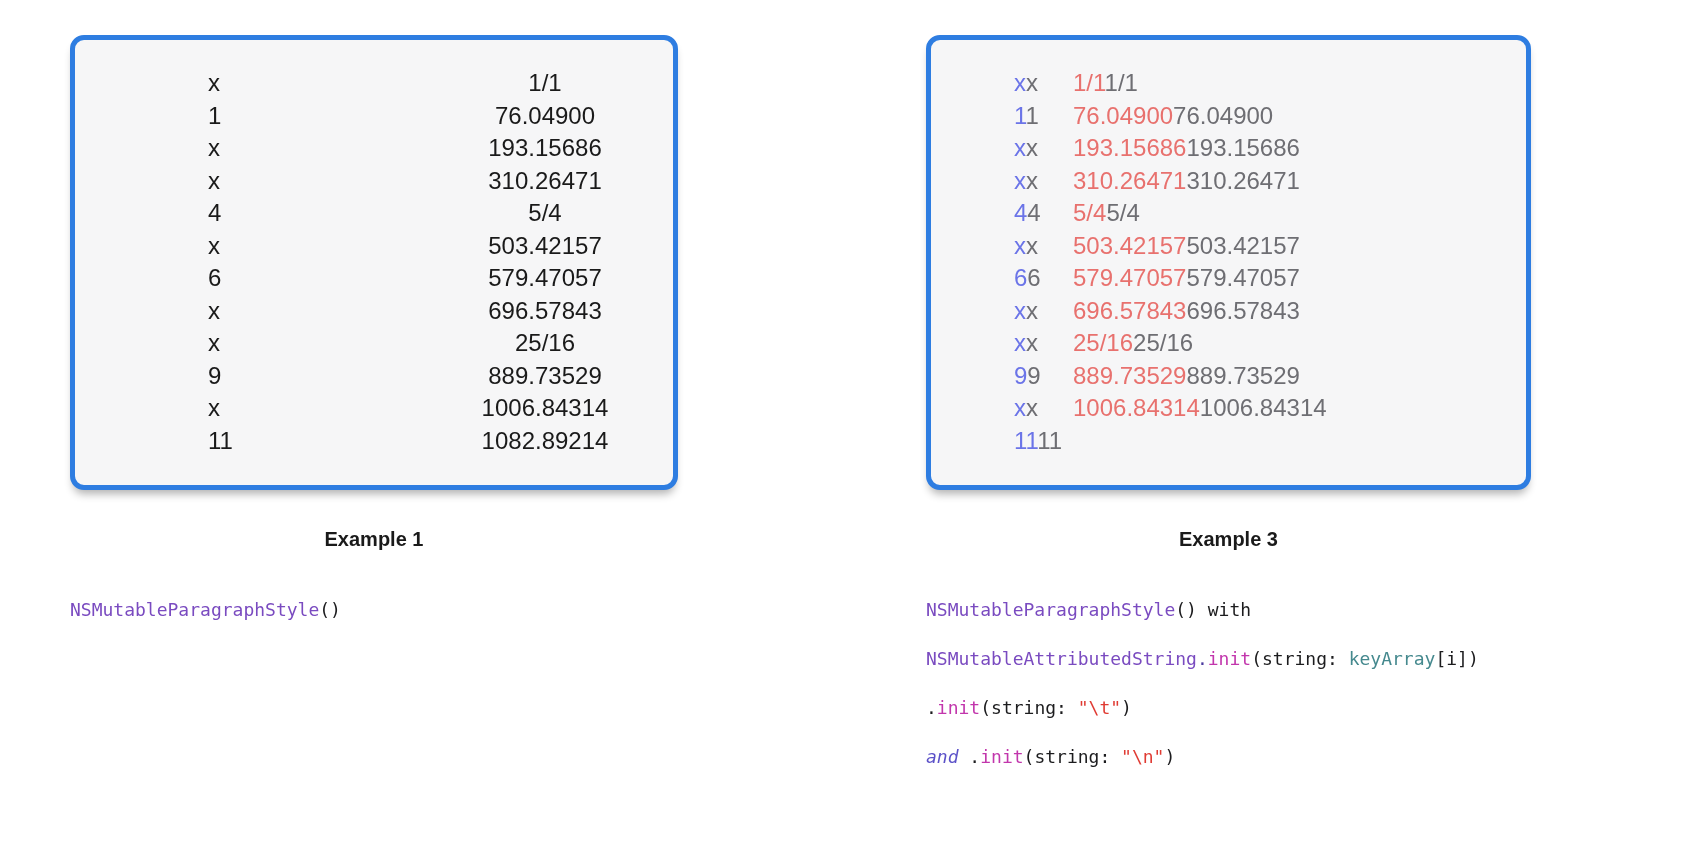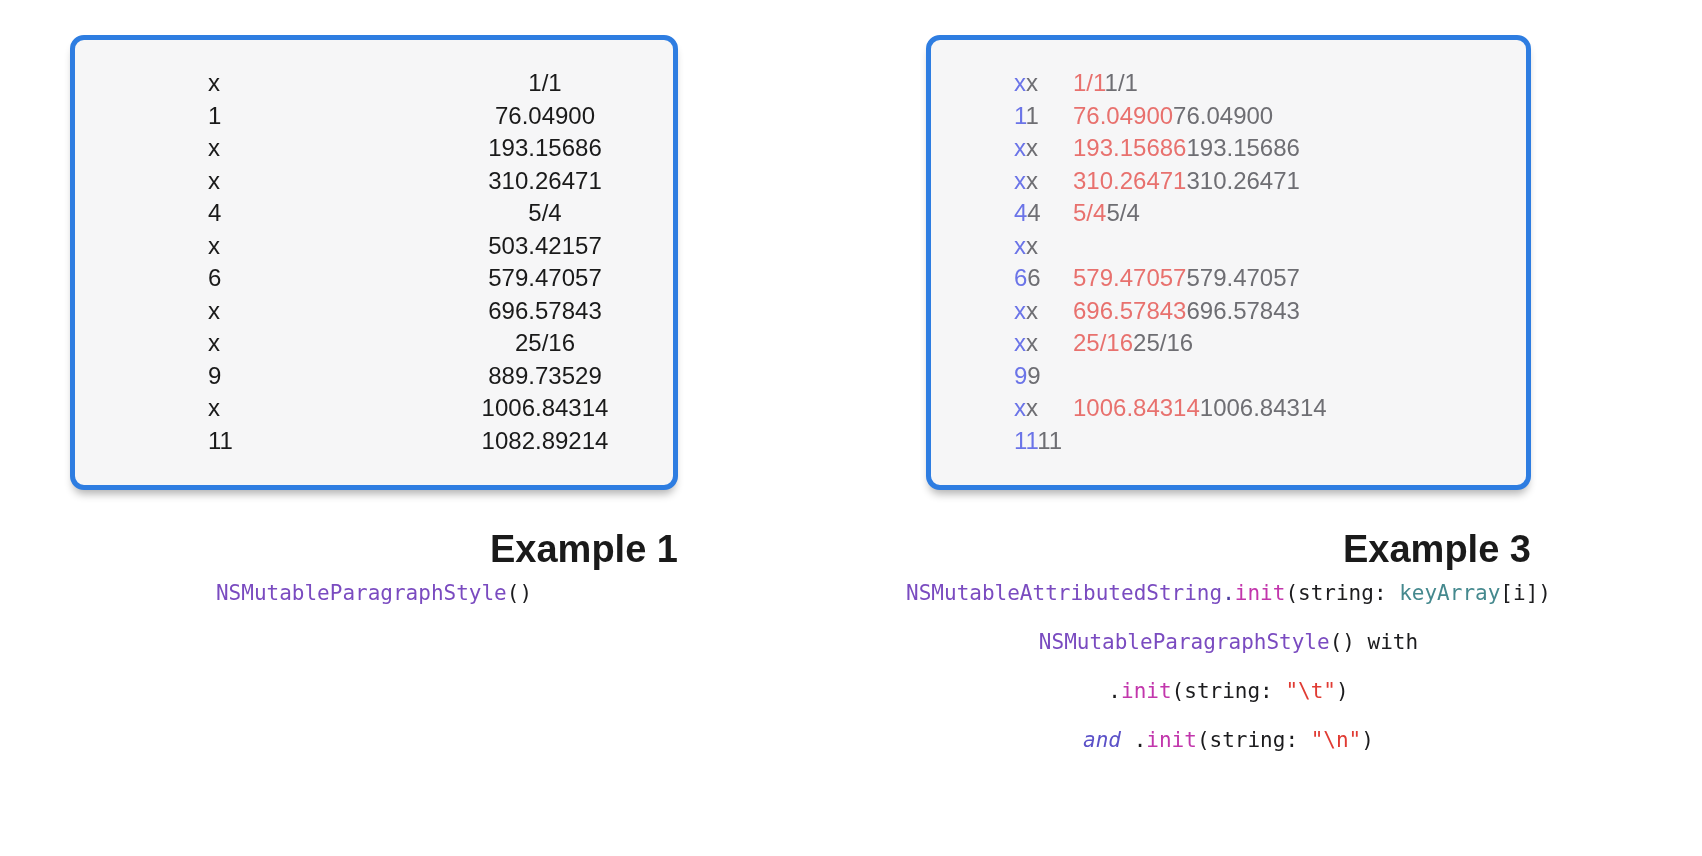--- a/index.html
+++ b/index.html
@@ -39,26 +39,26 @@
   .panel.single .tkey{position:absolute;left:133px;color:var(--text);}
   .panel.single .tval{position:absolute;left:470px;transform:translateX(-50%);color:var(--text);white-space:nowrap;}
   .panel.double .tkey{position:absolute;left:83px;white-space:nowrap;text-align:right;}
   .panel.double .tval{position:absolute;left:142px;white-space:nowrap;}
   .hl-key{color:var(--key-accent);}
   .hl-val{color:var(--value-accent);}
   .dup{color:var(--dup-gray);}
 
   .caption{
     position:absolute;top:493px;left:0;width:100%;margin:0;
-    text-align:right;font-size:38px;font-weight:bold;color:var(--text);
+    text-align:center;font-size:20px;font-weight:bold;color:var(--text);
   }
   .code{
-    position:absolute;top:534px;left:0;width:100%;
-    display:flex;flex-direction:column;align-items:center;
-    font-family:"DejaVu Sans Mono", monospace;font-size:21px;line-height:49px;
+    position:absolute;top:550px;left:0;width:100%;
+    display:flex;flex-direction:column;
+    font-family:"DejaVu Sans Mono", monospace;font-size:18px;line-height:49px;
   }
   .code-line{white-space:pre;}
   .tok-type{color:var(--tok-type);}
   .tok-method{color:var(--tok-method);}
   .tok-variable{color:var(--tok-variable);}
   .tok-string{color:var(--tok-string);}
   .tok-keyword{color:var(--tok-keyword);font-style:italic;}
   .tok-dot{color:var(--tok-dot);}
   .tok-plain{color:var(--tok-plain);}
 </style>
@@ -141,46 +141,48 @@
         <div class="trow">
           <span class="tkey"><span class="hl-key">x</span><span class="dup">x</span></span>
           <span class="tval"><span class="hl-val">310.26471</span><span class="dup">310.26471</span></span>
         </div>
         <div class="trow">
           <span class="tkey"><span class="hl-key">4</span><span class="dup">4</span></span>
           <span class="tval"><span class="hl-val">5/4</span><span class="dup">5/4</span></span>
         </div>
         <div class="trow">
           <span class="tkey"><span class="hl-key">x</span><span class="dup">x</span></span>
+          <span class="tval"><span class="hl-val">503.42157</span><span class="dup">503.42157</span></span>
         </div>
         <div class="trow">
           <span class="tkey"><span class="hl-key">6</span><span class="dup">6</span></span>
           <span class="tval"><span class="hl-val">579.47057</span><span class="dup">579.47057</span></span>
         </div>
         <div class="trow">
           <span class="tkey"><span class="hl-key">x</span><span class="dup">x</span></span>
           <span class="tval"><span class="hl-val">696.57843</span><span class="dup">696.57843</span></span>
         </div>
         <div class="trow">
           <span class="tkey"><span class="hl-key">x</span><span class="dup">x</span></span>
           <span class="tval"><span class="hl-val">25/16</span><span class="dup">25/16</span></span>
         </div>
         <div class="trow">
           <span class="tkey"><span class="hl-key">9</span><span class="dup">9</span></span>
+          <span class="tval"><span class="hl-val">889.73529</span><span class="dup">889.73529</span></span>
         </div>
         <div class="trow">
           <span class="tkey"><span class="hl-key">x</span><span class="dup">x</span></span>
           <span class="tval"><span class="hl-val">1006.84314</span><span class="dup">1006.84314</span></span>
         </div>
         <div class="trow">
           <span class="tkey"><span class="hl-key">11</span><span class="dup">11</span></span>
         </div>
       </div>
     <h3 class="caption">Example 3</h3>
     <div class="code">
+        <div class="code-line"><span class="tok-type">NSMutableParagraphStyle</span><span class="tok-plain">() with</span></div>
         <div class="code-line"><span class="tok-type">NSMutableAttributedString</span><span class="tok-dot">.</span><span class="tok-method">init</span><span class="tok-plain">(string: </span><span class="tok-variable">keyArray</span><span class="tok-plain">[i])</span></div>
-        <div class="code-line"><span class="tok-type">NSMutableParagraphStyle</span><span class="tok-plain">() with</span></div>
         <div class="code-line"><span class="tok-plain">.</span><span class="tok-method">init</span><span class="tok-plain">(string: </span><span class="tok-string">"\t"</span><span class="tok-plain">)</span></div>
         <div class="code-line"><span class="tok-keyword">and </span><span class="tok-plain">.</span><span class="tok-method">init</span><span class="tok-plain">(string: </span><span class="tok-string">"\n"</span><span class="tok-plain">)</span></div>
       </div>
   </section>
 
 </div>
 
 </body></html>

